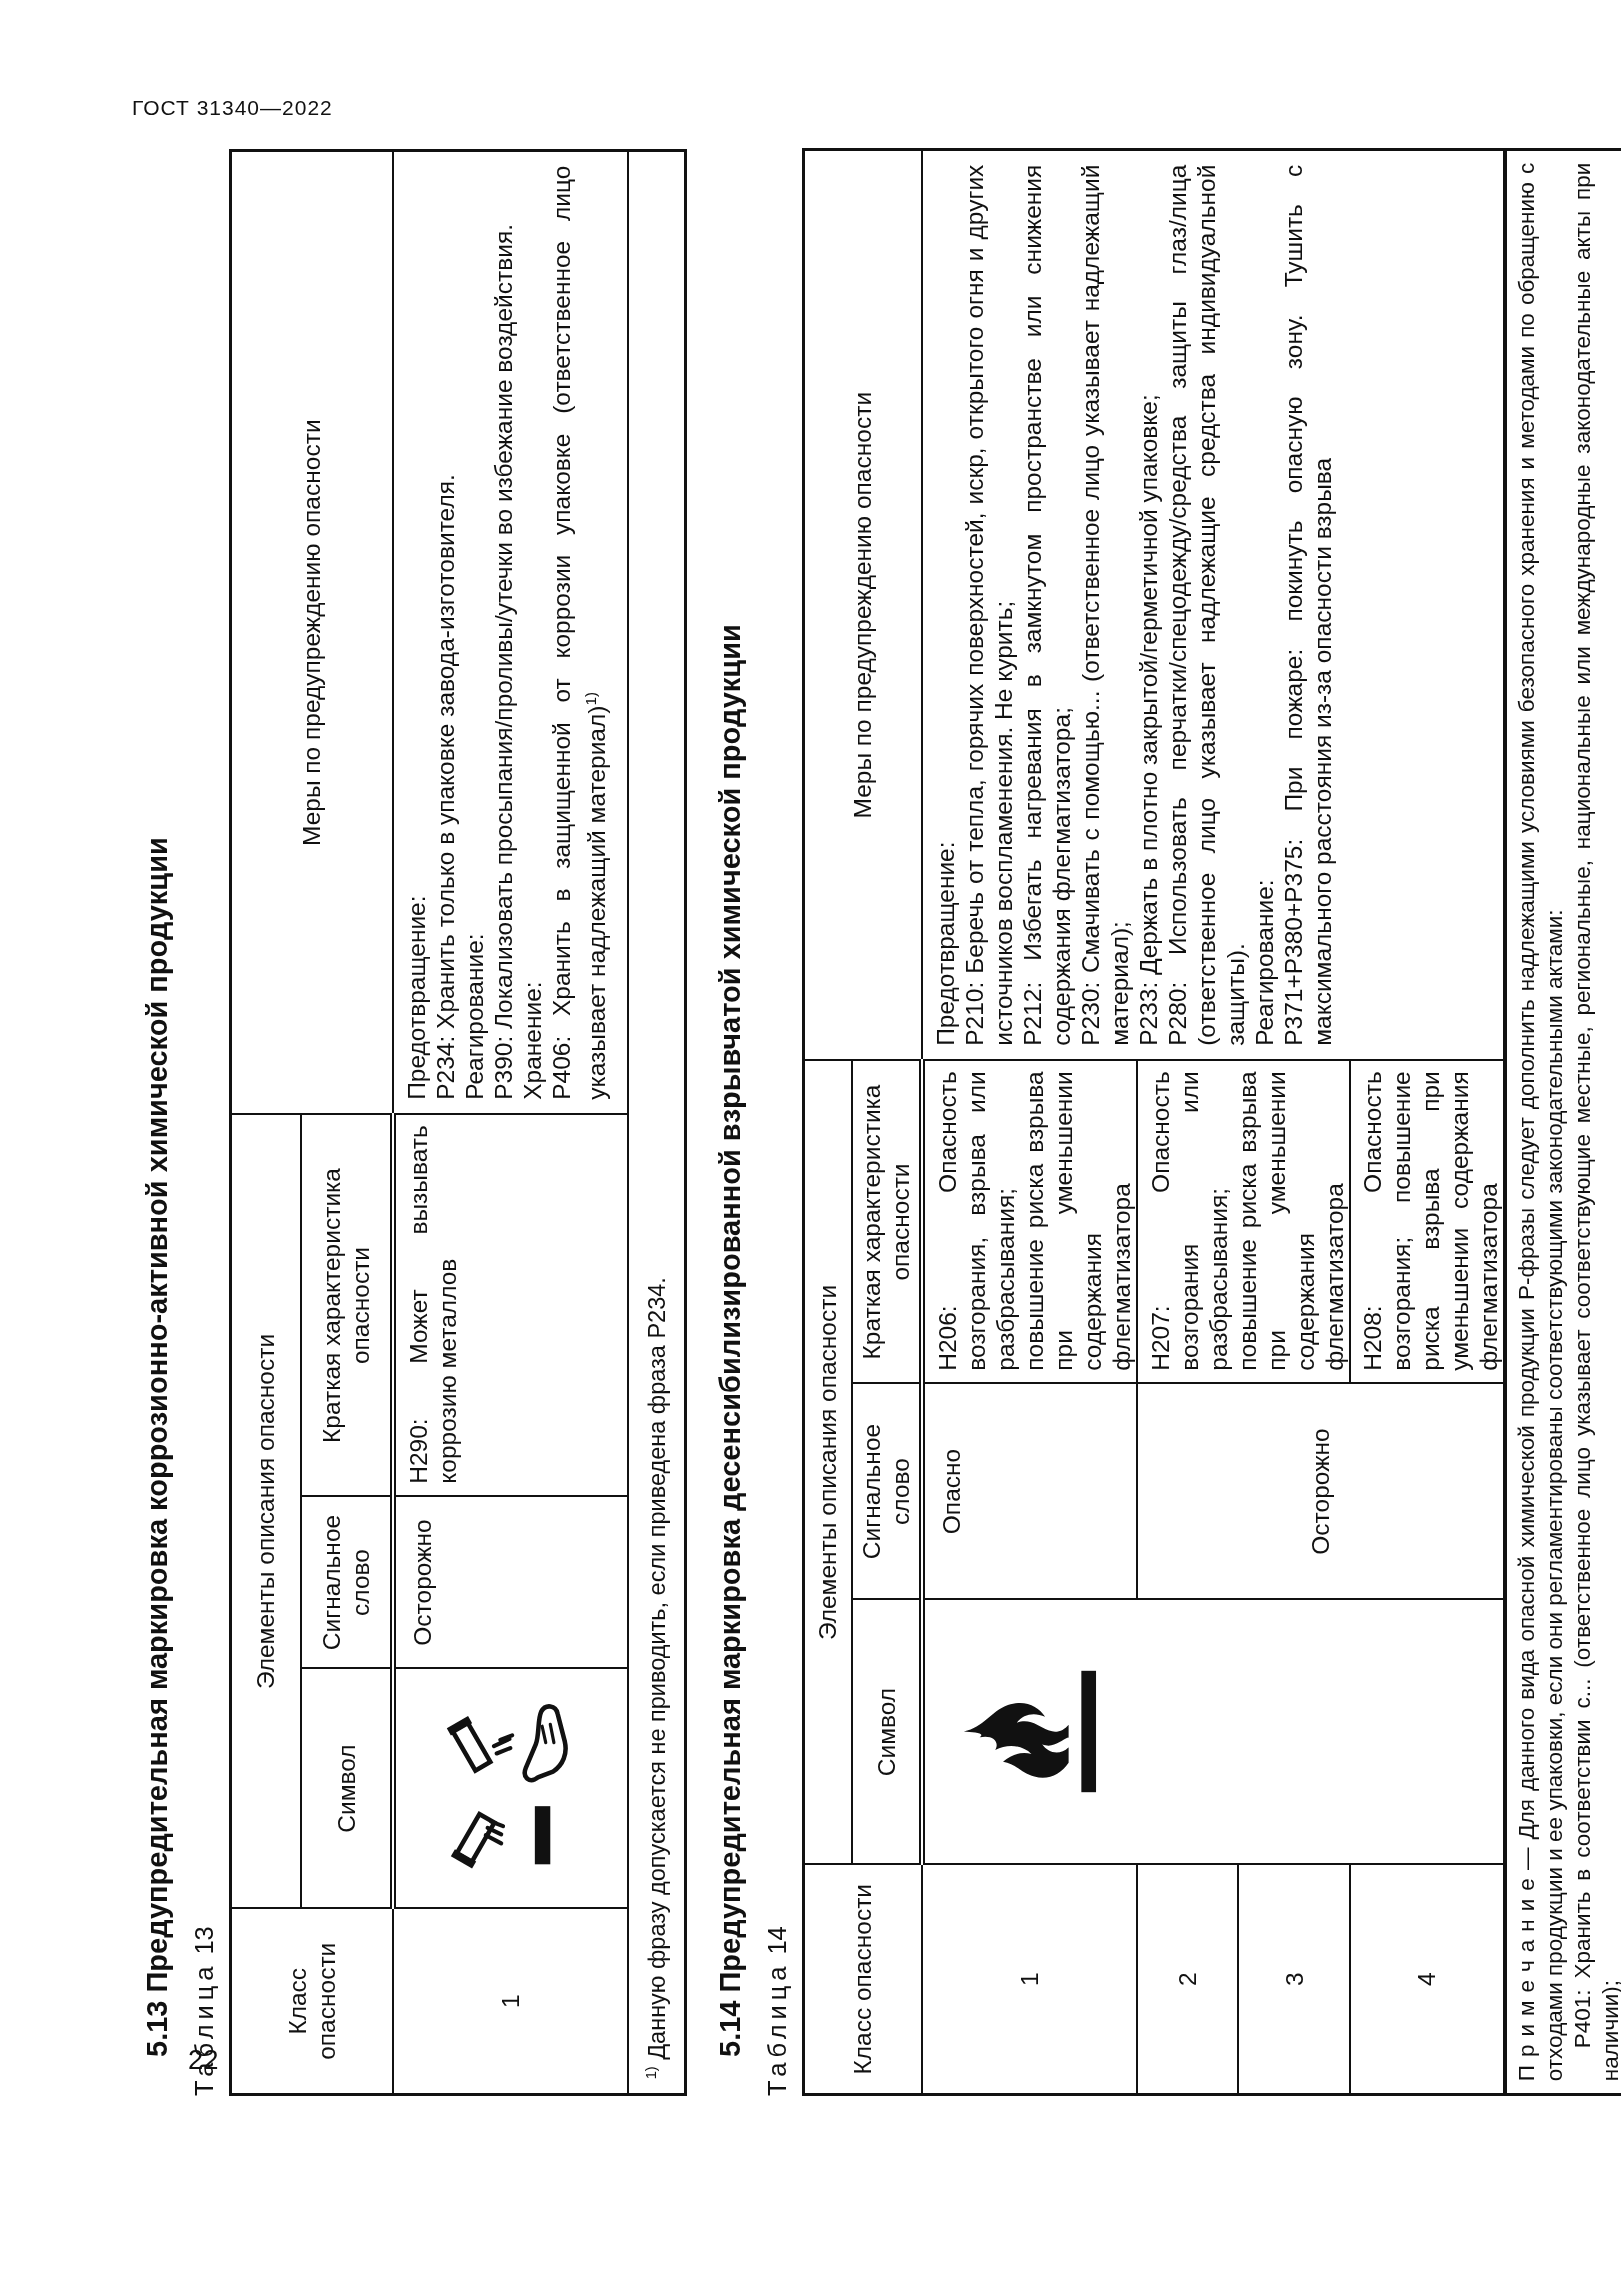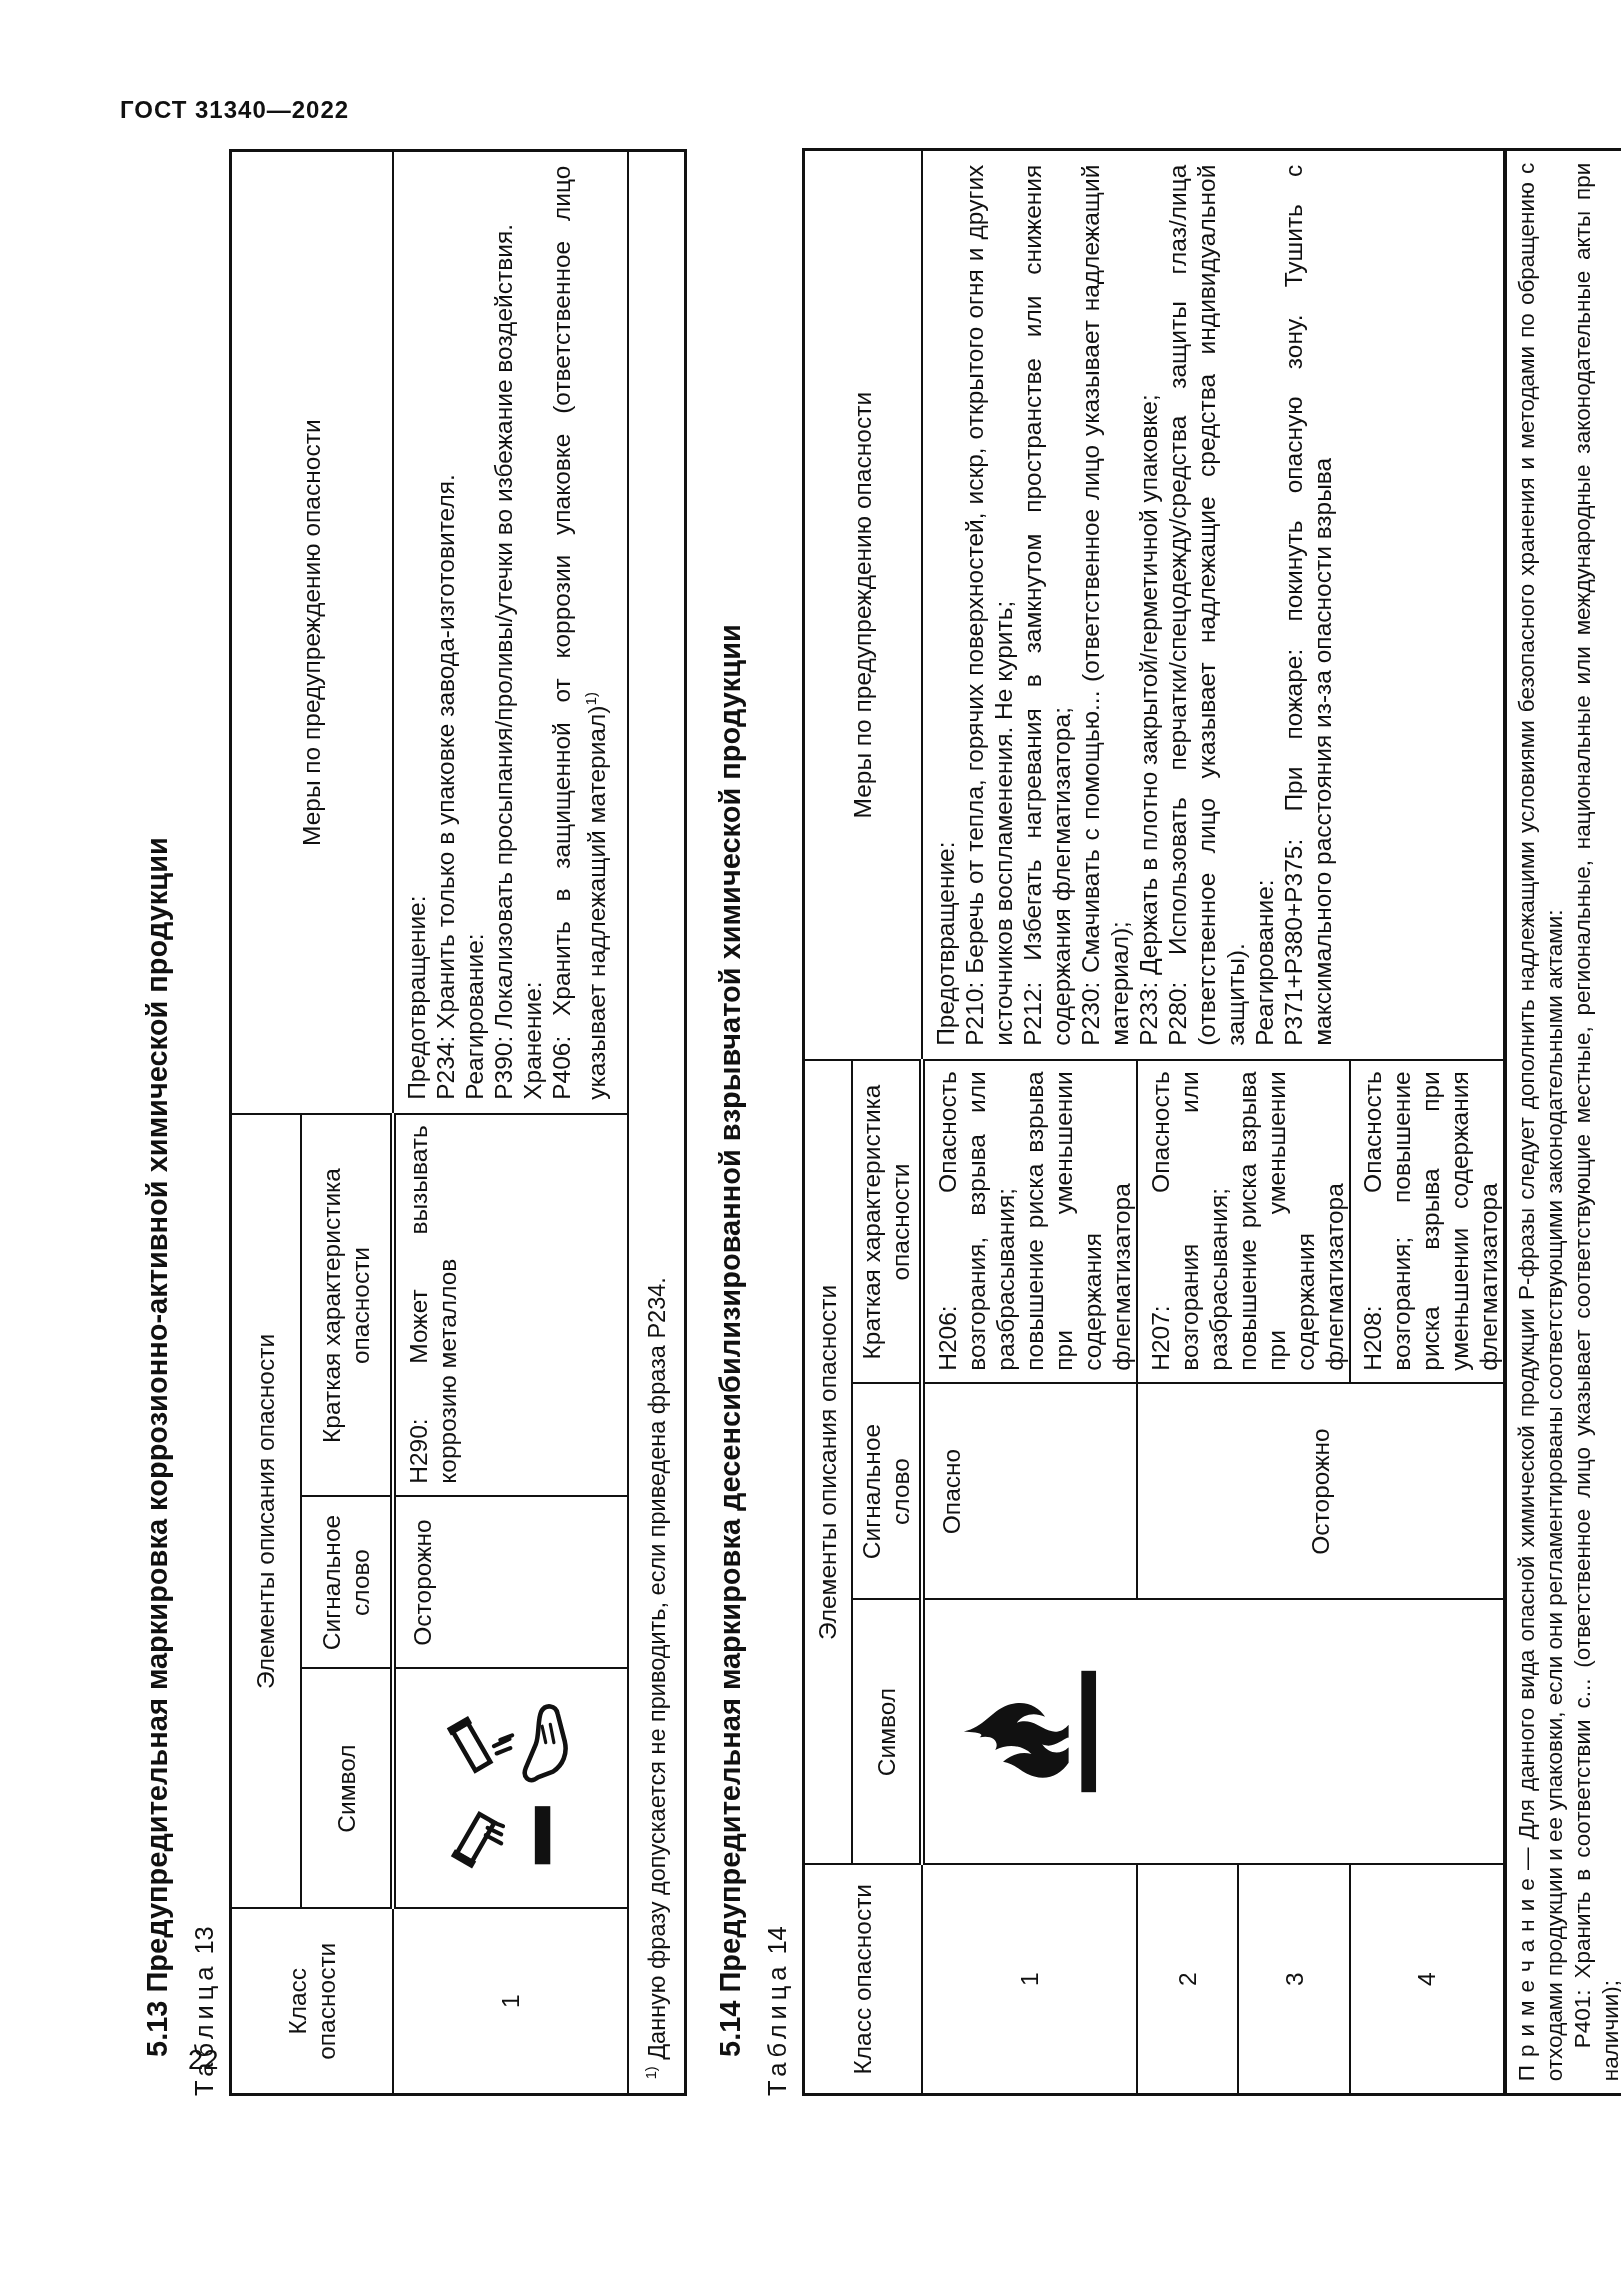--- a/index.html
+++ b/index.html
@@ -2,22 +2,22 @@
 <html><head>
 <meta charset="utf-8">
 <style>
   * { margin:0; padding:0; box-sizing:border-box; }
   html,body { background:#ffffff; }
   body { font-family:"Liberation Sans", sans-serif; color:#111; }
   .page {
     position:relative; width:1621px; height:2293px; background:#fff; overflow:hidden;
   }
   .doc-header {
-    position:absolute; left:120px; top:96px;
-    font-size:24px; font-weight:bold; letter-spacing:1px;
+    position:absolute; left:132px; top:96px;
+    font-size:21px; font-weight:normal; letter-spacing:1px;
   }
   .page-number {
     position:absolute; left:188px; top:2044px; font-size:27.4px;
   }
   
   .landscape {
     position:absolute; left:139px; top:2096px;
     width:1950px; height:1372px;
     transform:rotate(-90deg); transform-origin:0 0;
   }

